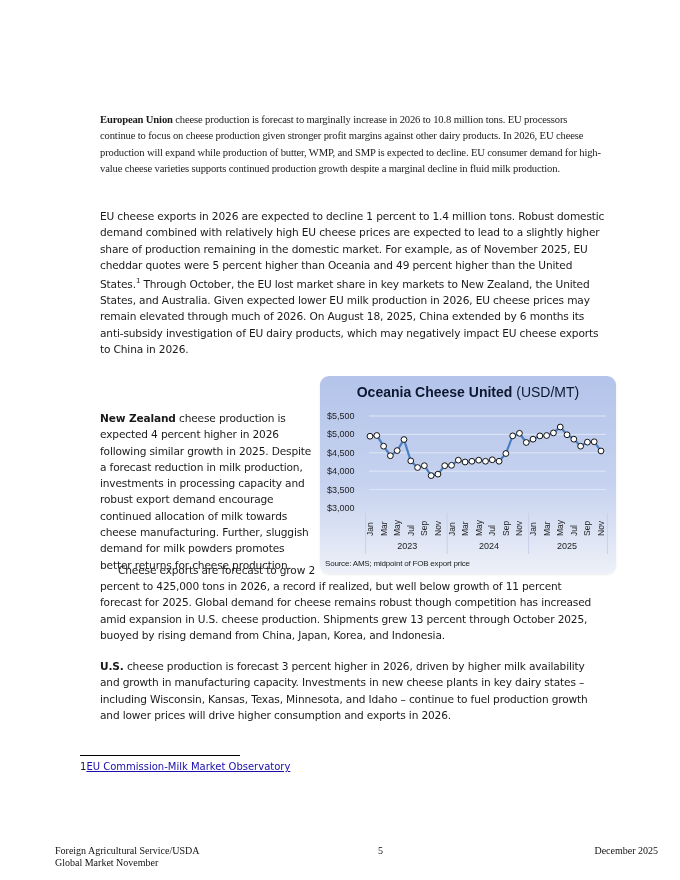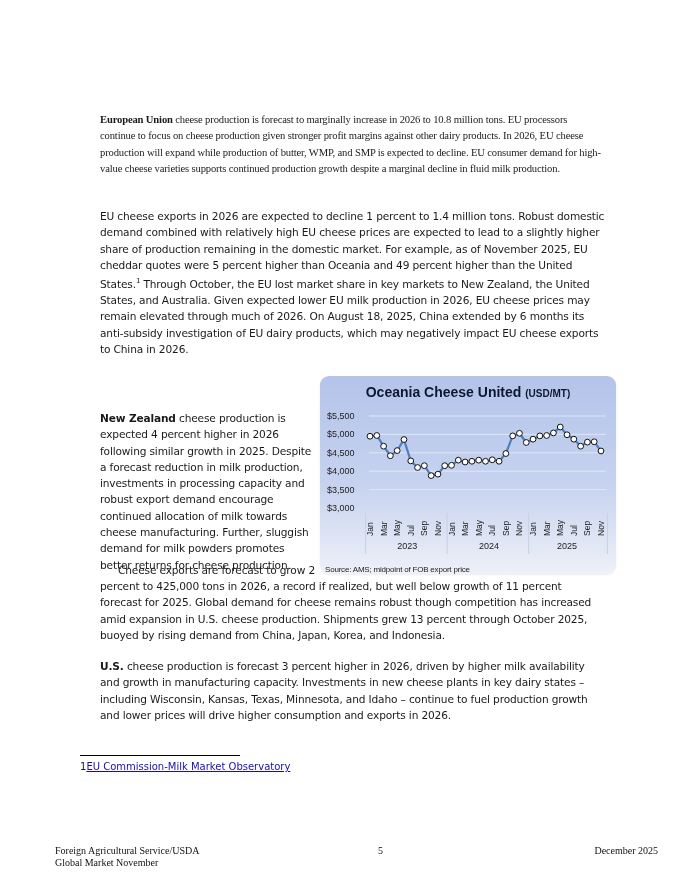--- a/index.html
+++ b/index.html
@@ -10,23 +10,23 @@
   #p1 { top: 112px; font-family: Liberation Serif, serif; }
   #p2 { top: 208px; }
   #p3 { top: 369px; width: 215px; margin-top: 41px; }
   #p4a { top: 562px; width: 215px; text-align: right; }
   #p4b { top: 578px; }
   #p5 { top: 658px; }
   .chart-box { position: absolute; left: 320px; top: 376px; width: 296px; height: 198px;
                border-radius: 9px; background: linear-gradient(180deg, #b4c4ea 0%, #c6d2ef 55%, #eef1f8 100%);
                box-shadow: 0 1px 2px rgba(0,0,0,0.08); }
   .chart-title { position: absolute; left: 0; top: 8px; width: 100%; text-align: center; font-size: 14px; color: #0d1730; font-weight: bold; font-family: "Liberation Sans", sans-serif; }
-  .chart-title .unit { font-size: 10px; font-weight: bold; }
+  .chart-title .unit { font-size: 14px; font-weight: normal; }
   .chart-svg { position: absolute; left: 0; top: 0; }
-  .source { position: absolute; left: 5px; top: 183px; font-size: 8px; color: #222; font-family: "Liberation Sans Narrow", "Liberation Sans", sans-serif; letter-spacing: -0.2px; margin-top: 6px; }
+  .source { position: absolute; left: 5px; top: 183px; font-size: 8px; color: #222; font-family: "Liberation Sans Narrow", "Liberation Sans", sans-serif; letter-spacing: -0.2px; }
   .fn-rule { position: absolute; left: 80px; top: 755px; width: 160px; height: 1px; background: #000; }
   .footnote { position: absolute; left: 80px; top: 761px; font-size: 10px; text-align: right; }
   .footnote a { color: #1a0dab; text-decoration: underline; }
   .footer { position: absolute; font-family: "Liberation Serif", serif; font-size: 10px; color: #111; line-height: 12px; margin-left: 44px; }
   #foot-left { left: 11px; top: 845px; }
   #foot-mid { left: 334px; top: 845px; }
   #foot-right { right: 22px; top: 845px; }
 </style>
 </head>
 <body>

